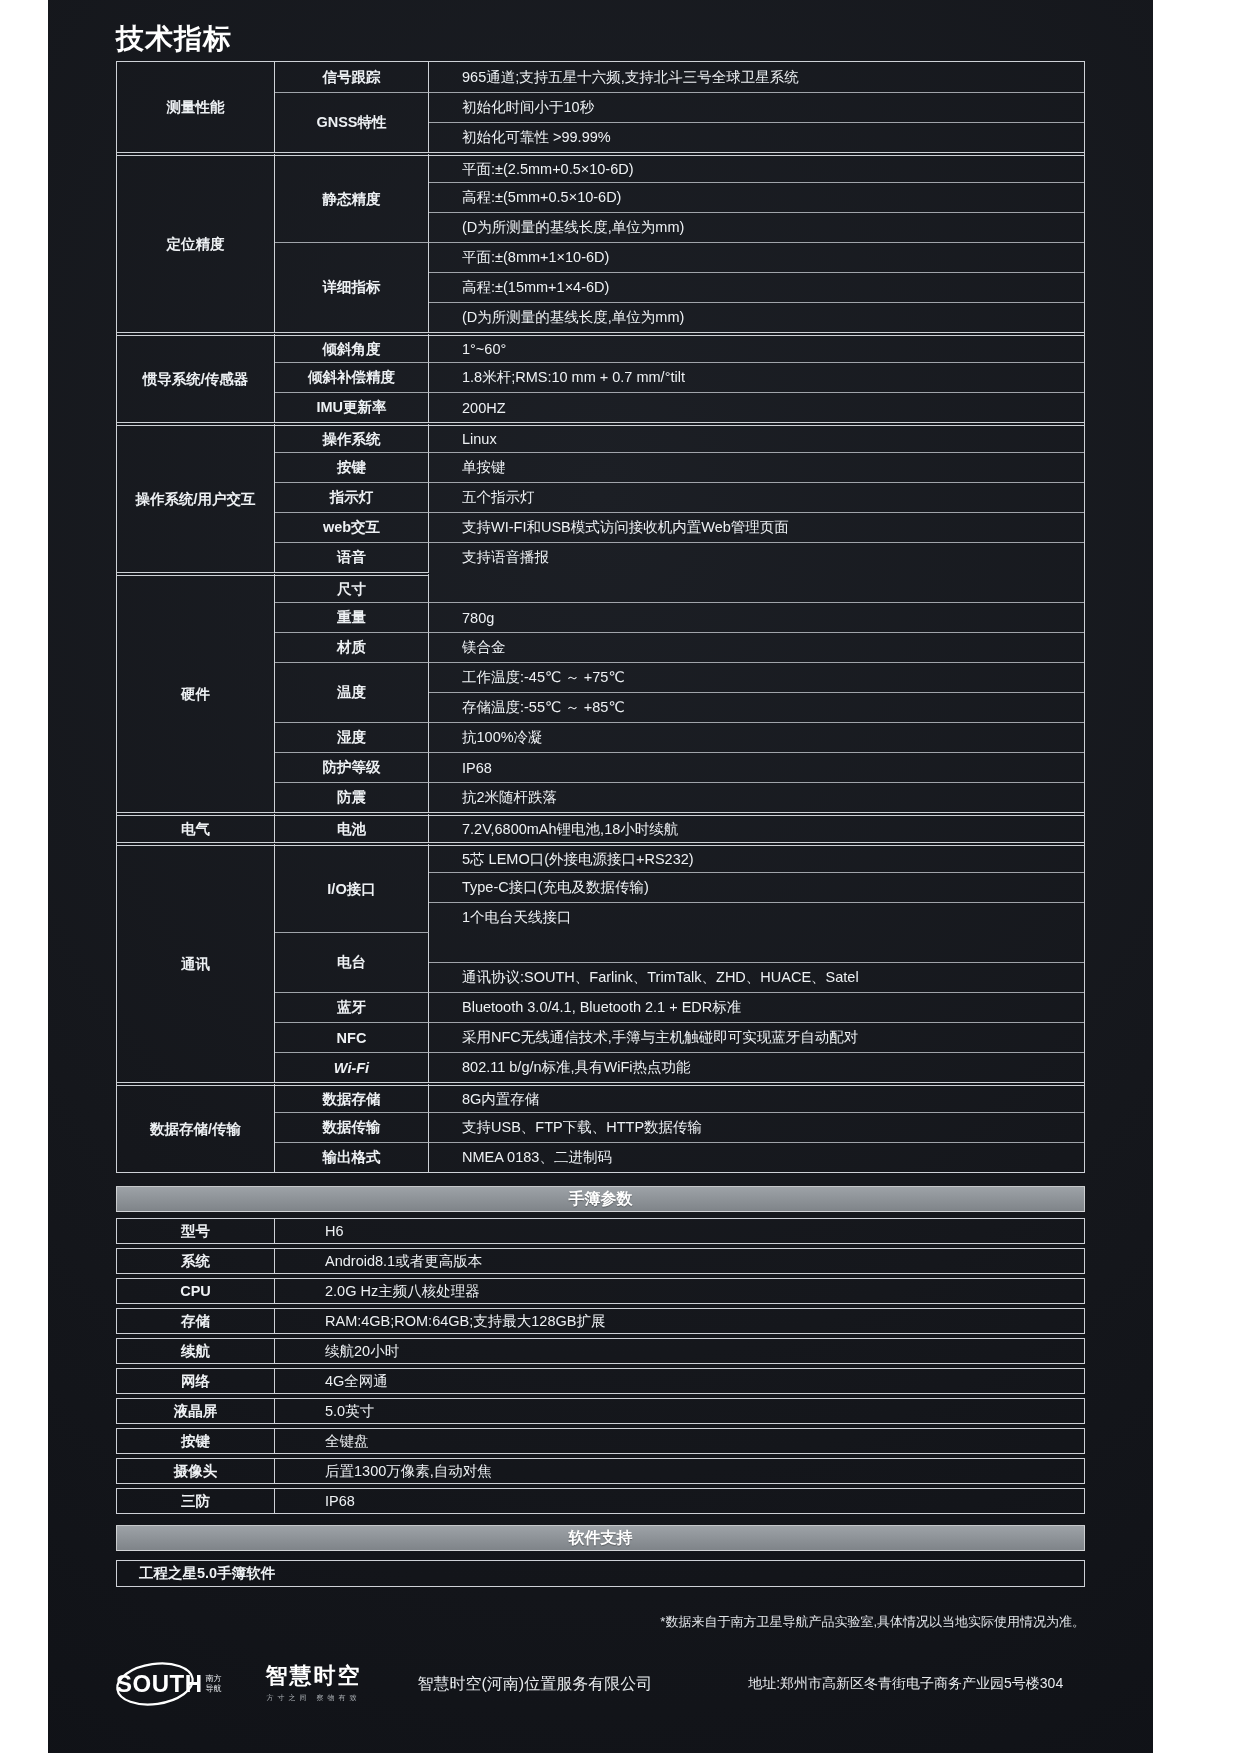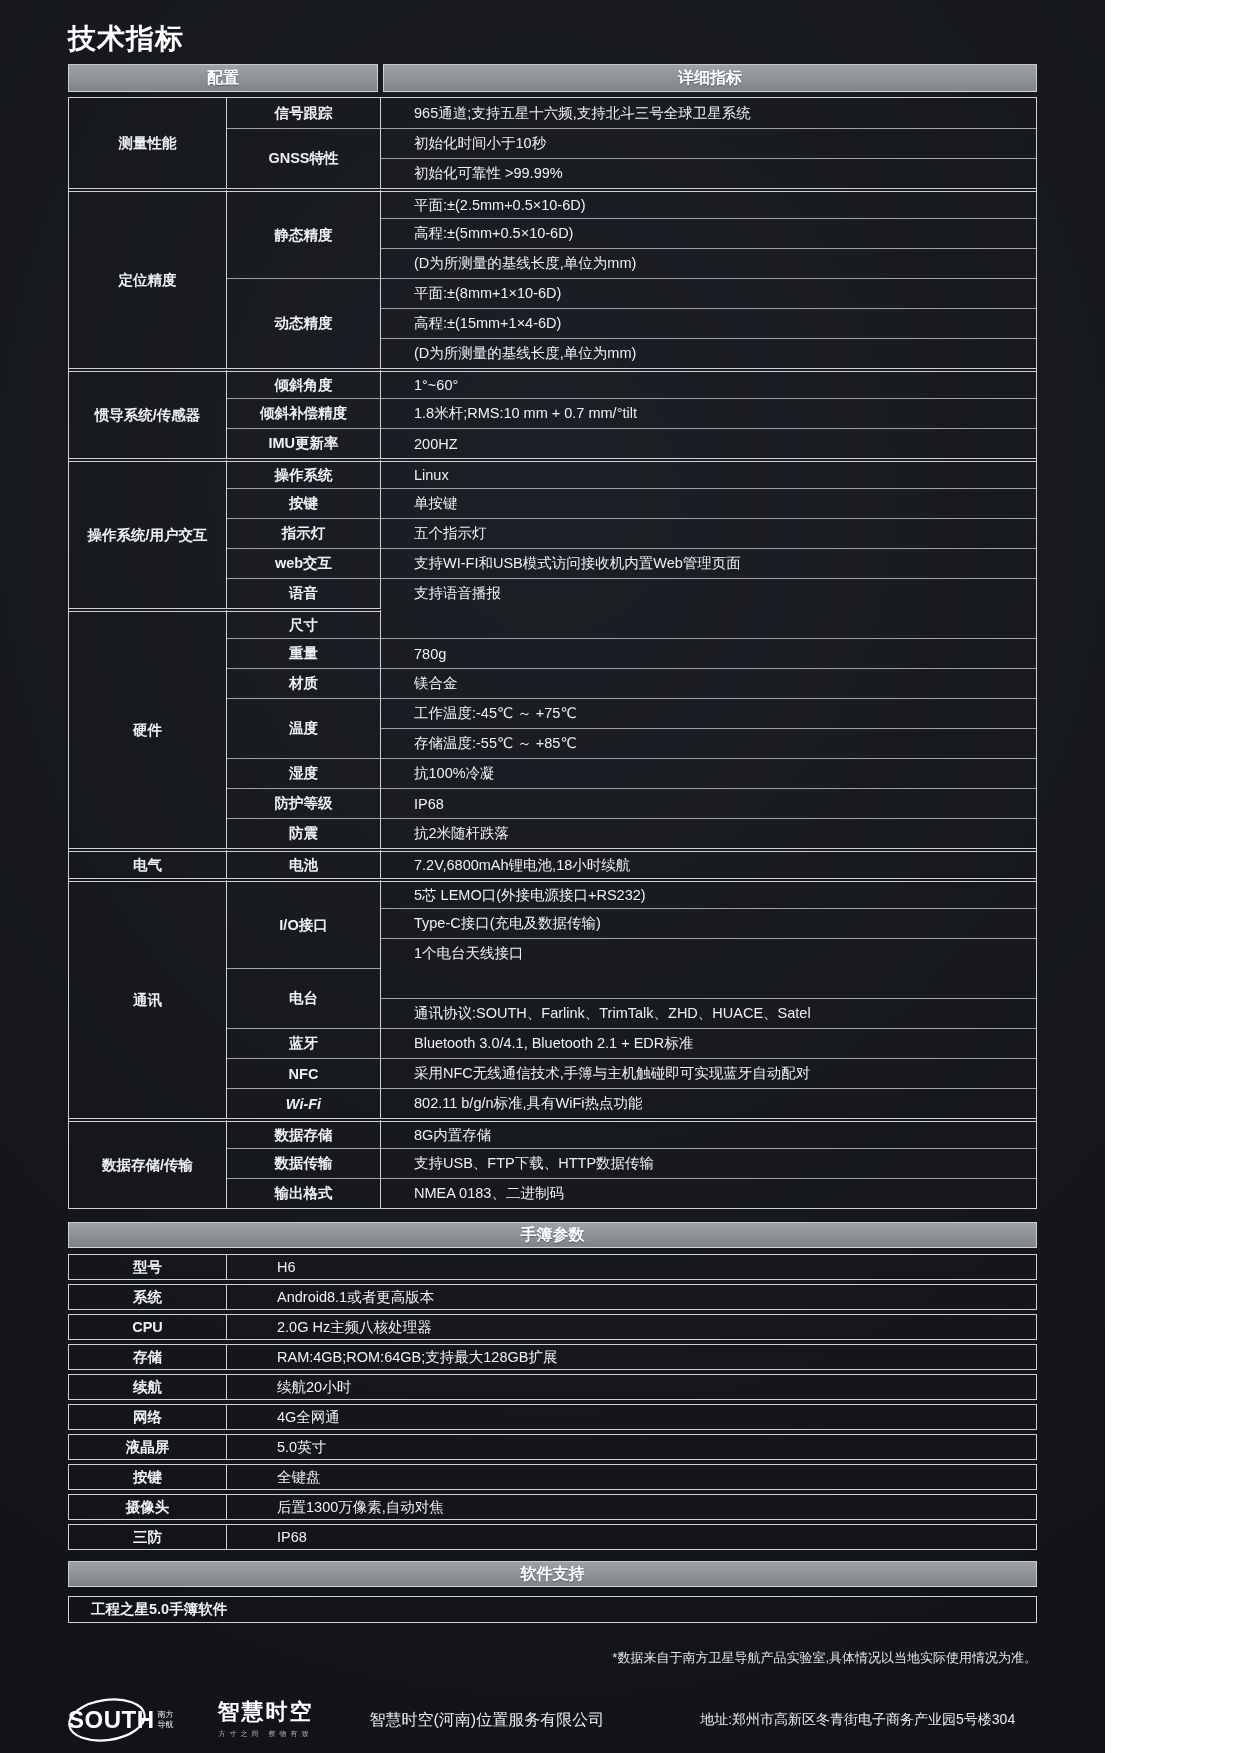--- a/index.html
+++ b/index.html
@@ -11,20 +11,21 @@
   }
   *{ margin:0; padding:0; box-sizing:border-box; }
   body{
     font-family: "Liberation Sans", "DejaVu Sans", sans-serif;
     color: var(--txt);
   }
   .page{
     width:1105px; height:1753px;
     background: radial-gradient(120% 90% at 50% 28%, #1c1f25 0%, #15171c 55%, #0f1116 100%);
     overflow:hidden;
+    margin-left:48px;
   }
   .content{ padding: 22px 68px 0 68px; }
   h1.title{
     font-size:28px; font-weight:bold; letter-spacing:1px; color:#ffffff;
     height:34px; line-height:34px;
   }
   
   .gray-bar{
     height:28px;
     background: linear-gradient(180deg, var(--bar1), var(--bar2));
@@ -109,38 +110,34 @@
   .footer-address{ margin-left:96px; font-size:14px; color:#e8ebee; }
 </style>
 </head>
 <body>
 
 <div class="page">
   <div class="content">
 
     <h1 class="title">技术指标</h1>
 
-    <div class="hdr-row">
-      <div class="gray-bar hdr-config">配置</div>
-      <div class="gray-bar hdr-detail">详细指标</div>
-    </div>
 
     <div class="spec-grid" id="spec-grid">
         <div class="cell cat" style="grid-row: 1 / span 3;">测量性能</div>
         <div class="cell sub" style="grid-row: 1 / span 1;">信号跟踪</div>
         <div class="cell val" style="grid-row: 1;">965通道;支持五星十六频,支持北斗三号全球卫星系统</div>
         <div class="cell sub sb" style="grid-row: 2 / span 2;">GNSS特性</div>
         <div class="cell val sb" style="grid-row: 2;">初始化时间小于10秒</div>
         <div class="cell val vb" style="grid-row: 3;">初始化可靠性 &gt;99.99%</div>
         <div class="cell cat gb" style="grid-row: 4 / span 6;">定位精度</div>
         <div class="cell sub gb" style="grid-row: 4 / span 3;">静态精度</div>
         <div class="cell val gb" style="grid-row: 4;">平面:±(2.5mm+0.5×10-6D)</div>
         <div class="cell val vb" style="grid-row: 5;">高程:±(5mm+0.5×10-6D)</div>
         <div class="cell val vb" style="grid-row: 6;">(D为所测量的基线长度,单位为mm)</div>
-        <div class="cell sub sb" style="grid-row: 7 / span 3;">动态精度</div>
+        <div class="cell sub sb" style="grid-row: 7 / span 3;">详细指标</div>
         <div class="cell val sb" style="grid-row: 7;">平面:±(8mm+1×10-6D)</div>
         <div class="cell val vb" style="grid-row: 8;">高程:±(15mm+1×4-6D)</div>
         <div class="cell val vb" style="grid-row: 9;">(D为所测量的基线长度,单位为mm)</div>
         <div class="cell cat gb" style="grid-row: 10 / span 3;">惯导系统/传感器</div>
         <div class="cell sub gb" style="grid-row: 10 / span 1;">倾斜角度</div>
         <div class="cell val gb" style="grid-row: 10;">1°~60°</div>
         <div class="cell sub sb" style="grid-row: 11 / span 1;">倾斜补偿精度</div>
         <div class="cell val sb" style="grid-row: 11;">1.8米杆;RMS:10 mm + 0.7 mm/°tilt</div>
         <div class="cell sub sb" style="grid-row: 12 / span 1;">IMU更新率</div>
         <div class="cell val sb" style="grid-row: 12;">200HZ</div>

